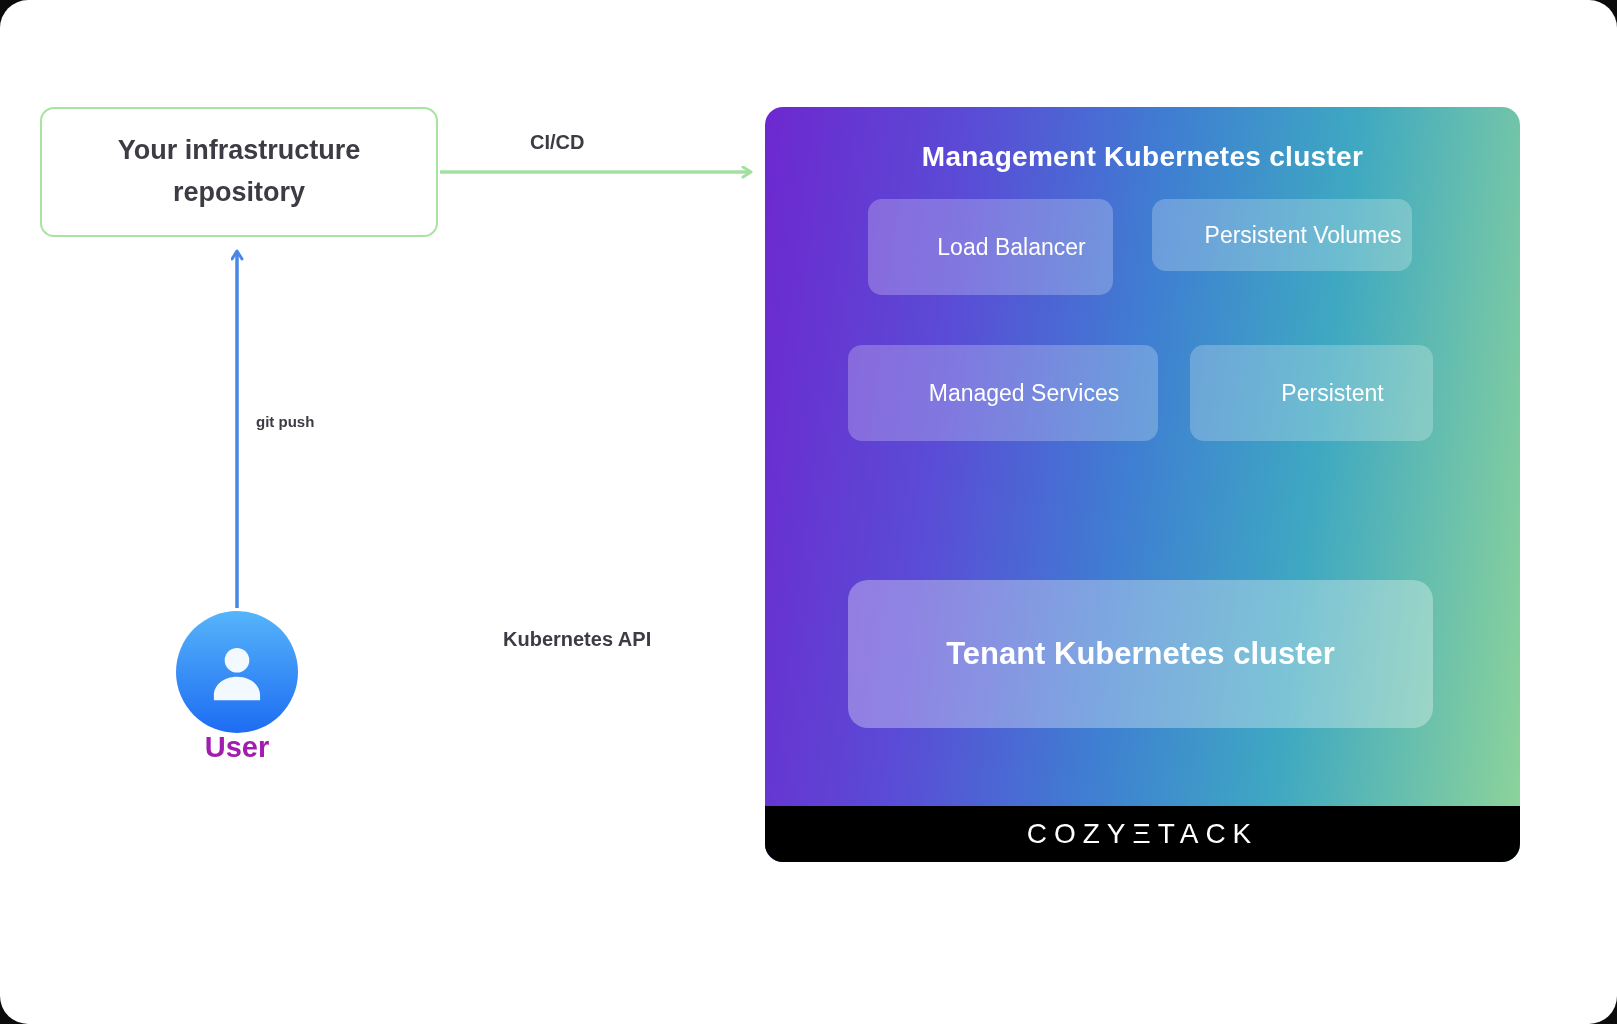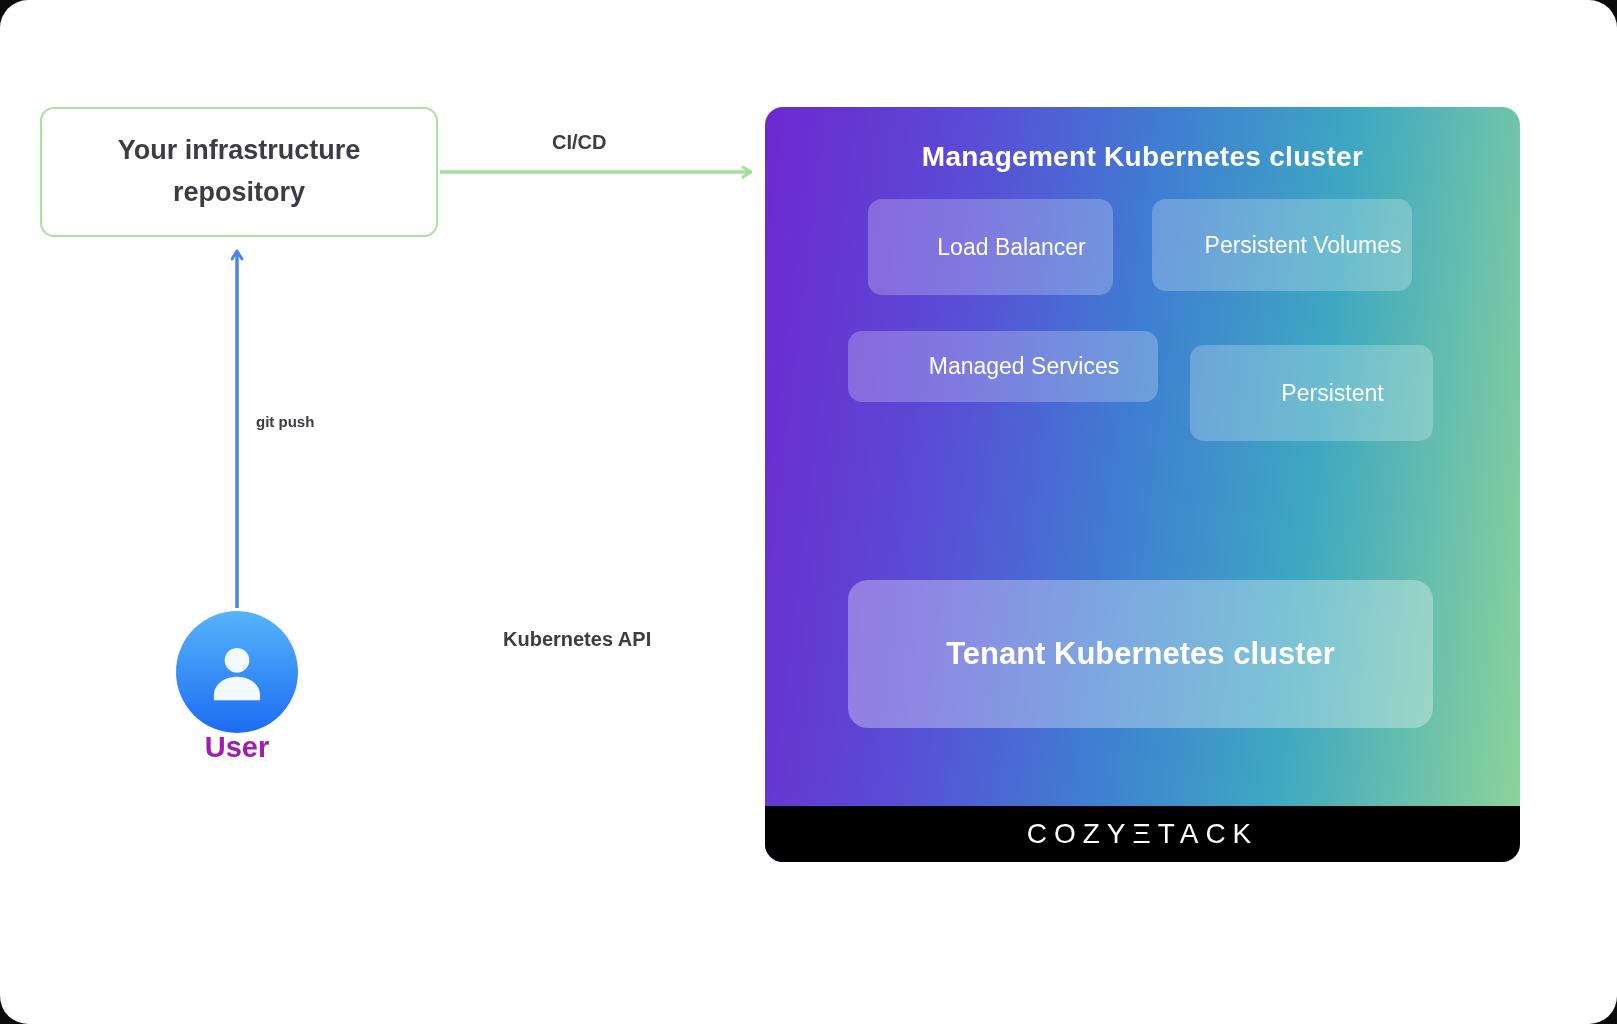--- a/index.html
+++ b/index.html
@@ -33,21 +33,21 @@
   }
 
   
   .edge-label {
     position: absolute;
     font-weight: bold;
     font-size: 20px;
     color: #3d3b43;
     white-space: nowrap;
   }
-  #label-cicd   { left: 552px; top: 131px; }
+  #label-cicd   { left: 530px; top: 131px; }
   #label-gitpush{ left: 256px; top: 413px; font-size: 15px; }
   #label-k8sapi { left: 503px; top: 628px; }
 
   
   .panel {
     position: absolute;
     left: 765px; top: 107px;
     width: 755px; height: 755px;
     border-radius: 18px;
     overflow: hidden;
@@ -68,22 +68,22 @@
     position: absolute;
     background: rgba(255,255,255,0.24);
     border-radius: 14px;
     display: flex; align-items: center; justify-content: center;
     color: #ffffff;
     font-size: 23px;
     white-space: nowrap;
     padding-left: 42px;
   }
   #box-lb { left: 103px; top: 92px;  width: 245px; height: 96px; }
-  #box-pv { left: 387px; top: 92px;  width: 260px; height: 92px; }
-  #box-ms { left: 83px;  top: 224px; width: 310px; height: 71px; }
+  #box-pv { left: 387px; top: 92px;  width: 260px; height: 72px; }
+  #box-ms { left: 83px;  top: 238px; width: 310px; height: 96px; }
   #box-as { left: 425px; top: 238px; width: 243px; height: 96px; }
 
   .tenant-box {
     position: absolute;
     left: 83px; top: 473px;
     width: 585px; height: 148px;
     background: rgba(255,255,255,0.32);
     border-radius: 20px;
     display: flex; align-items: center; justify-content: center;
     color: #ffffff;

